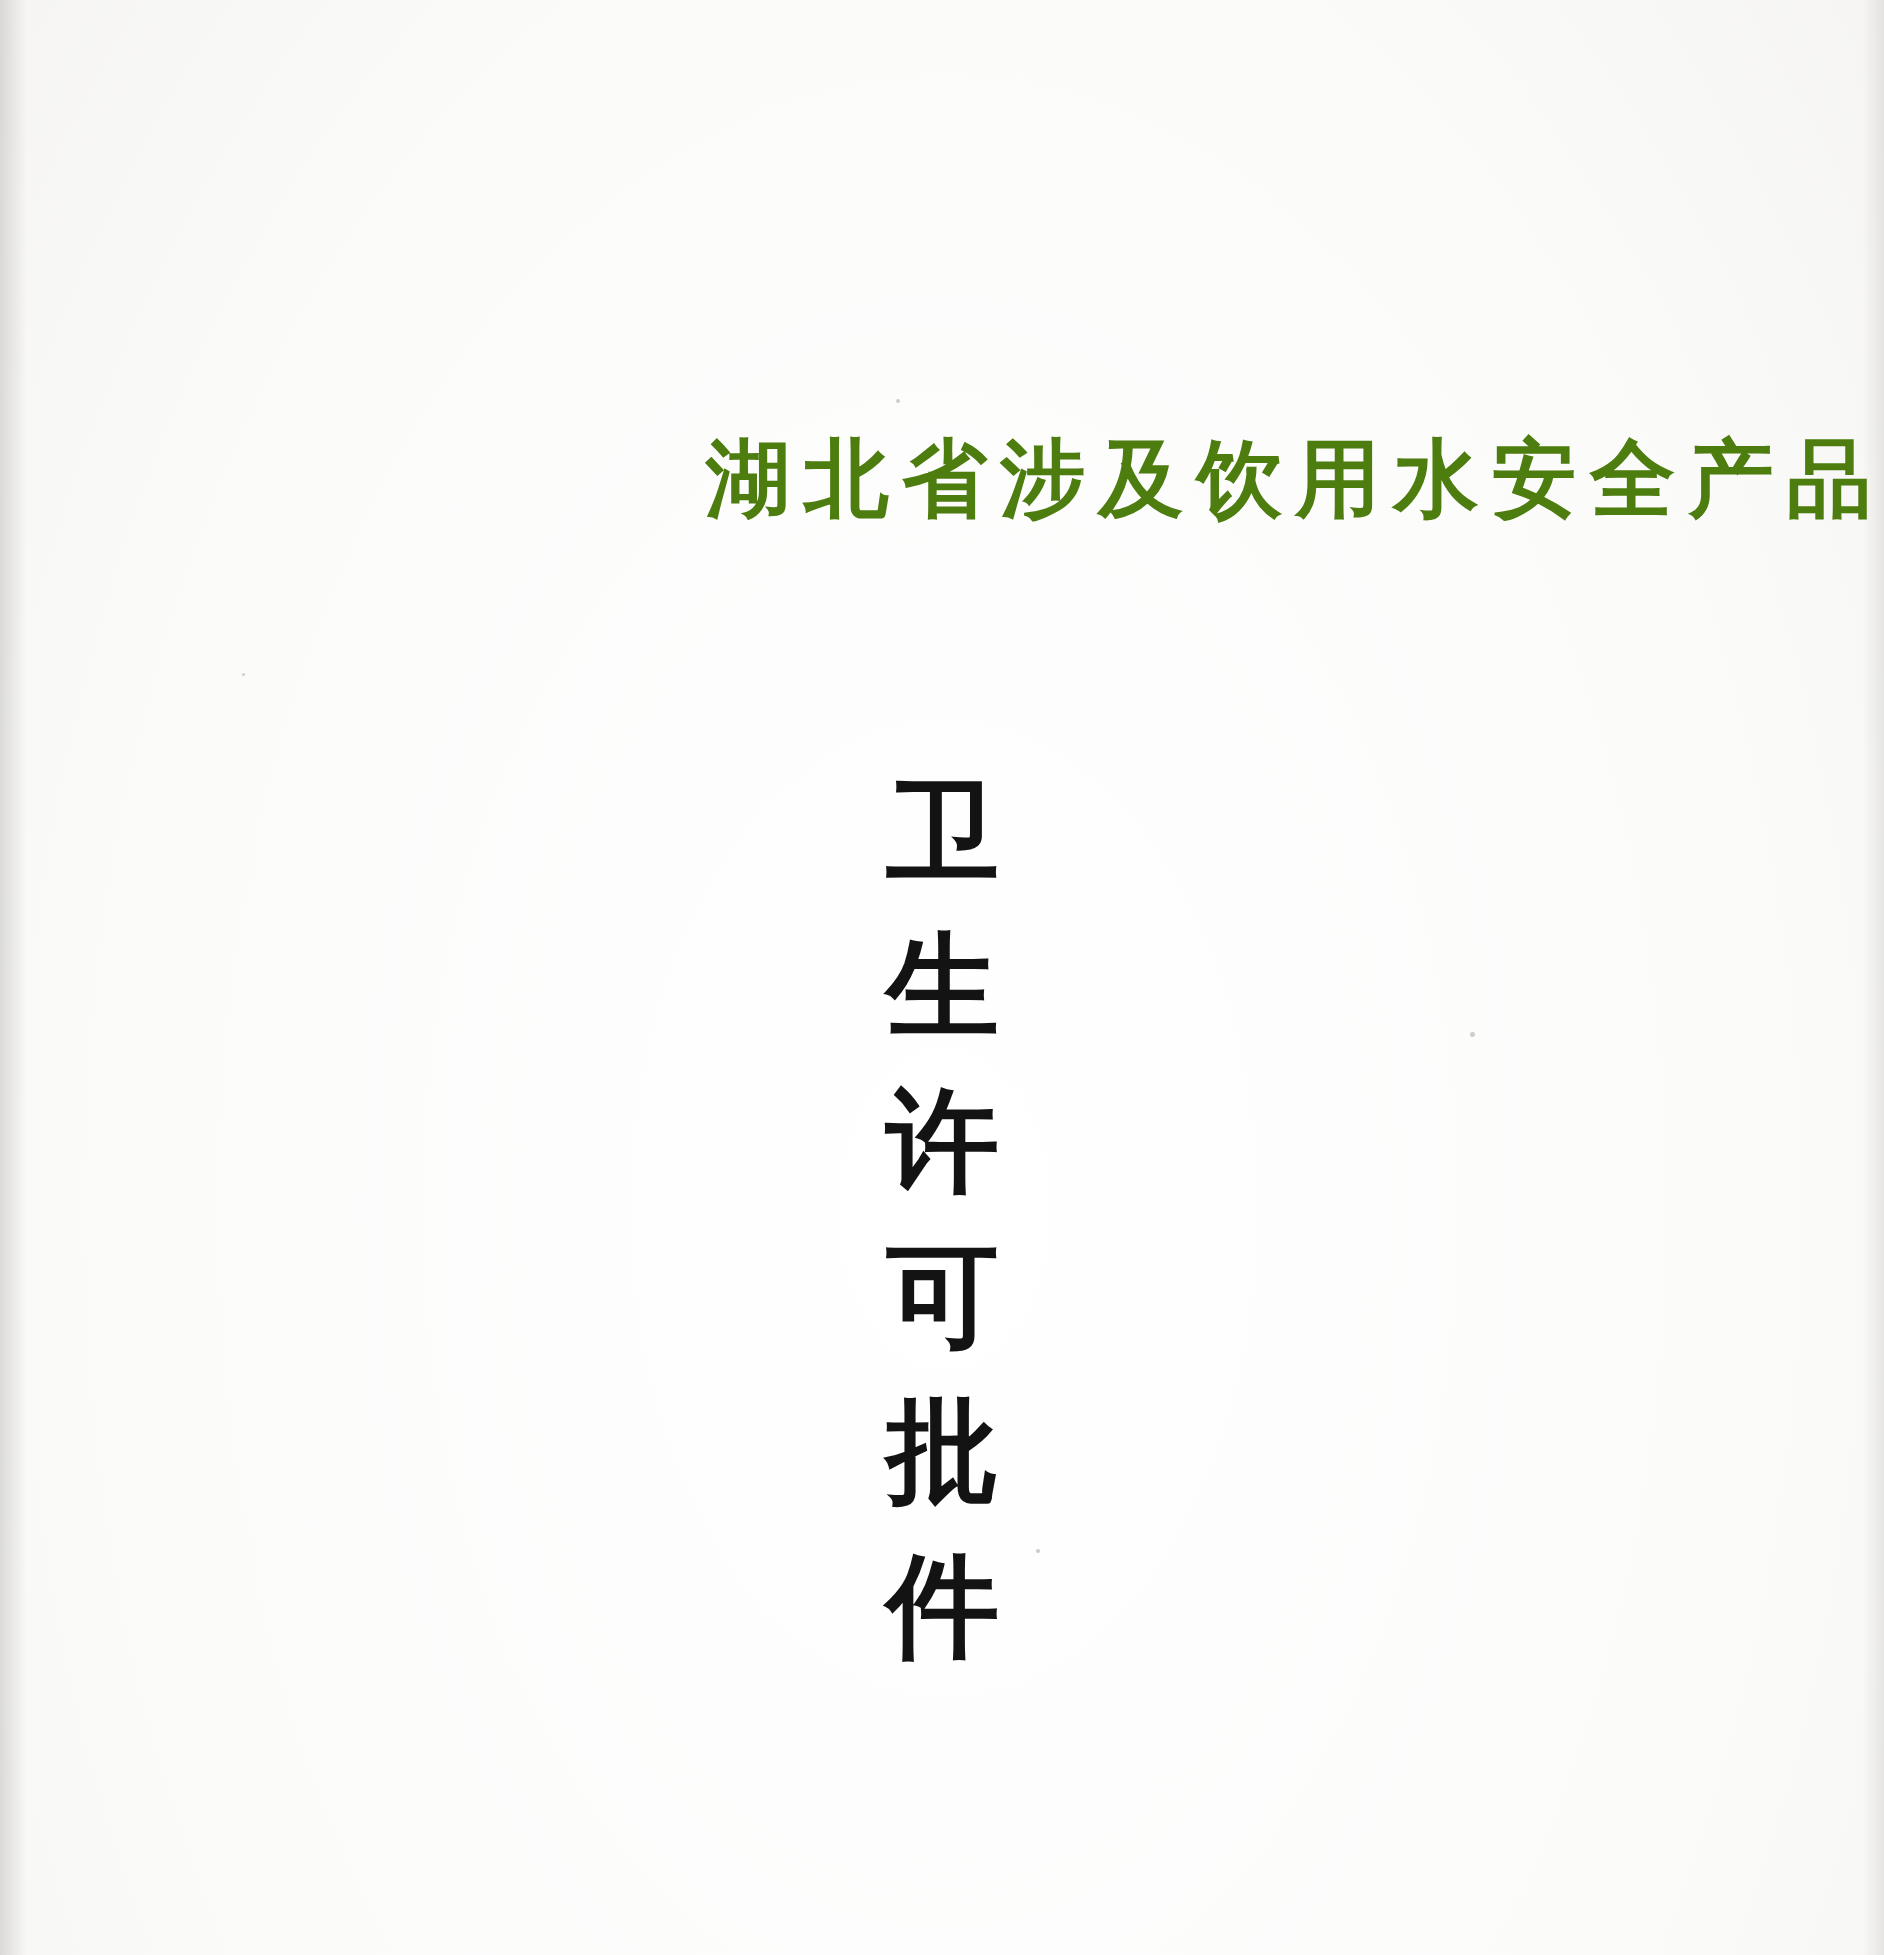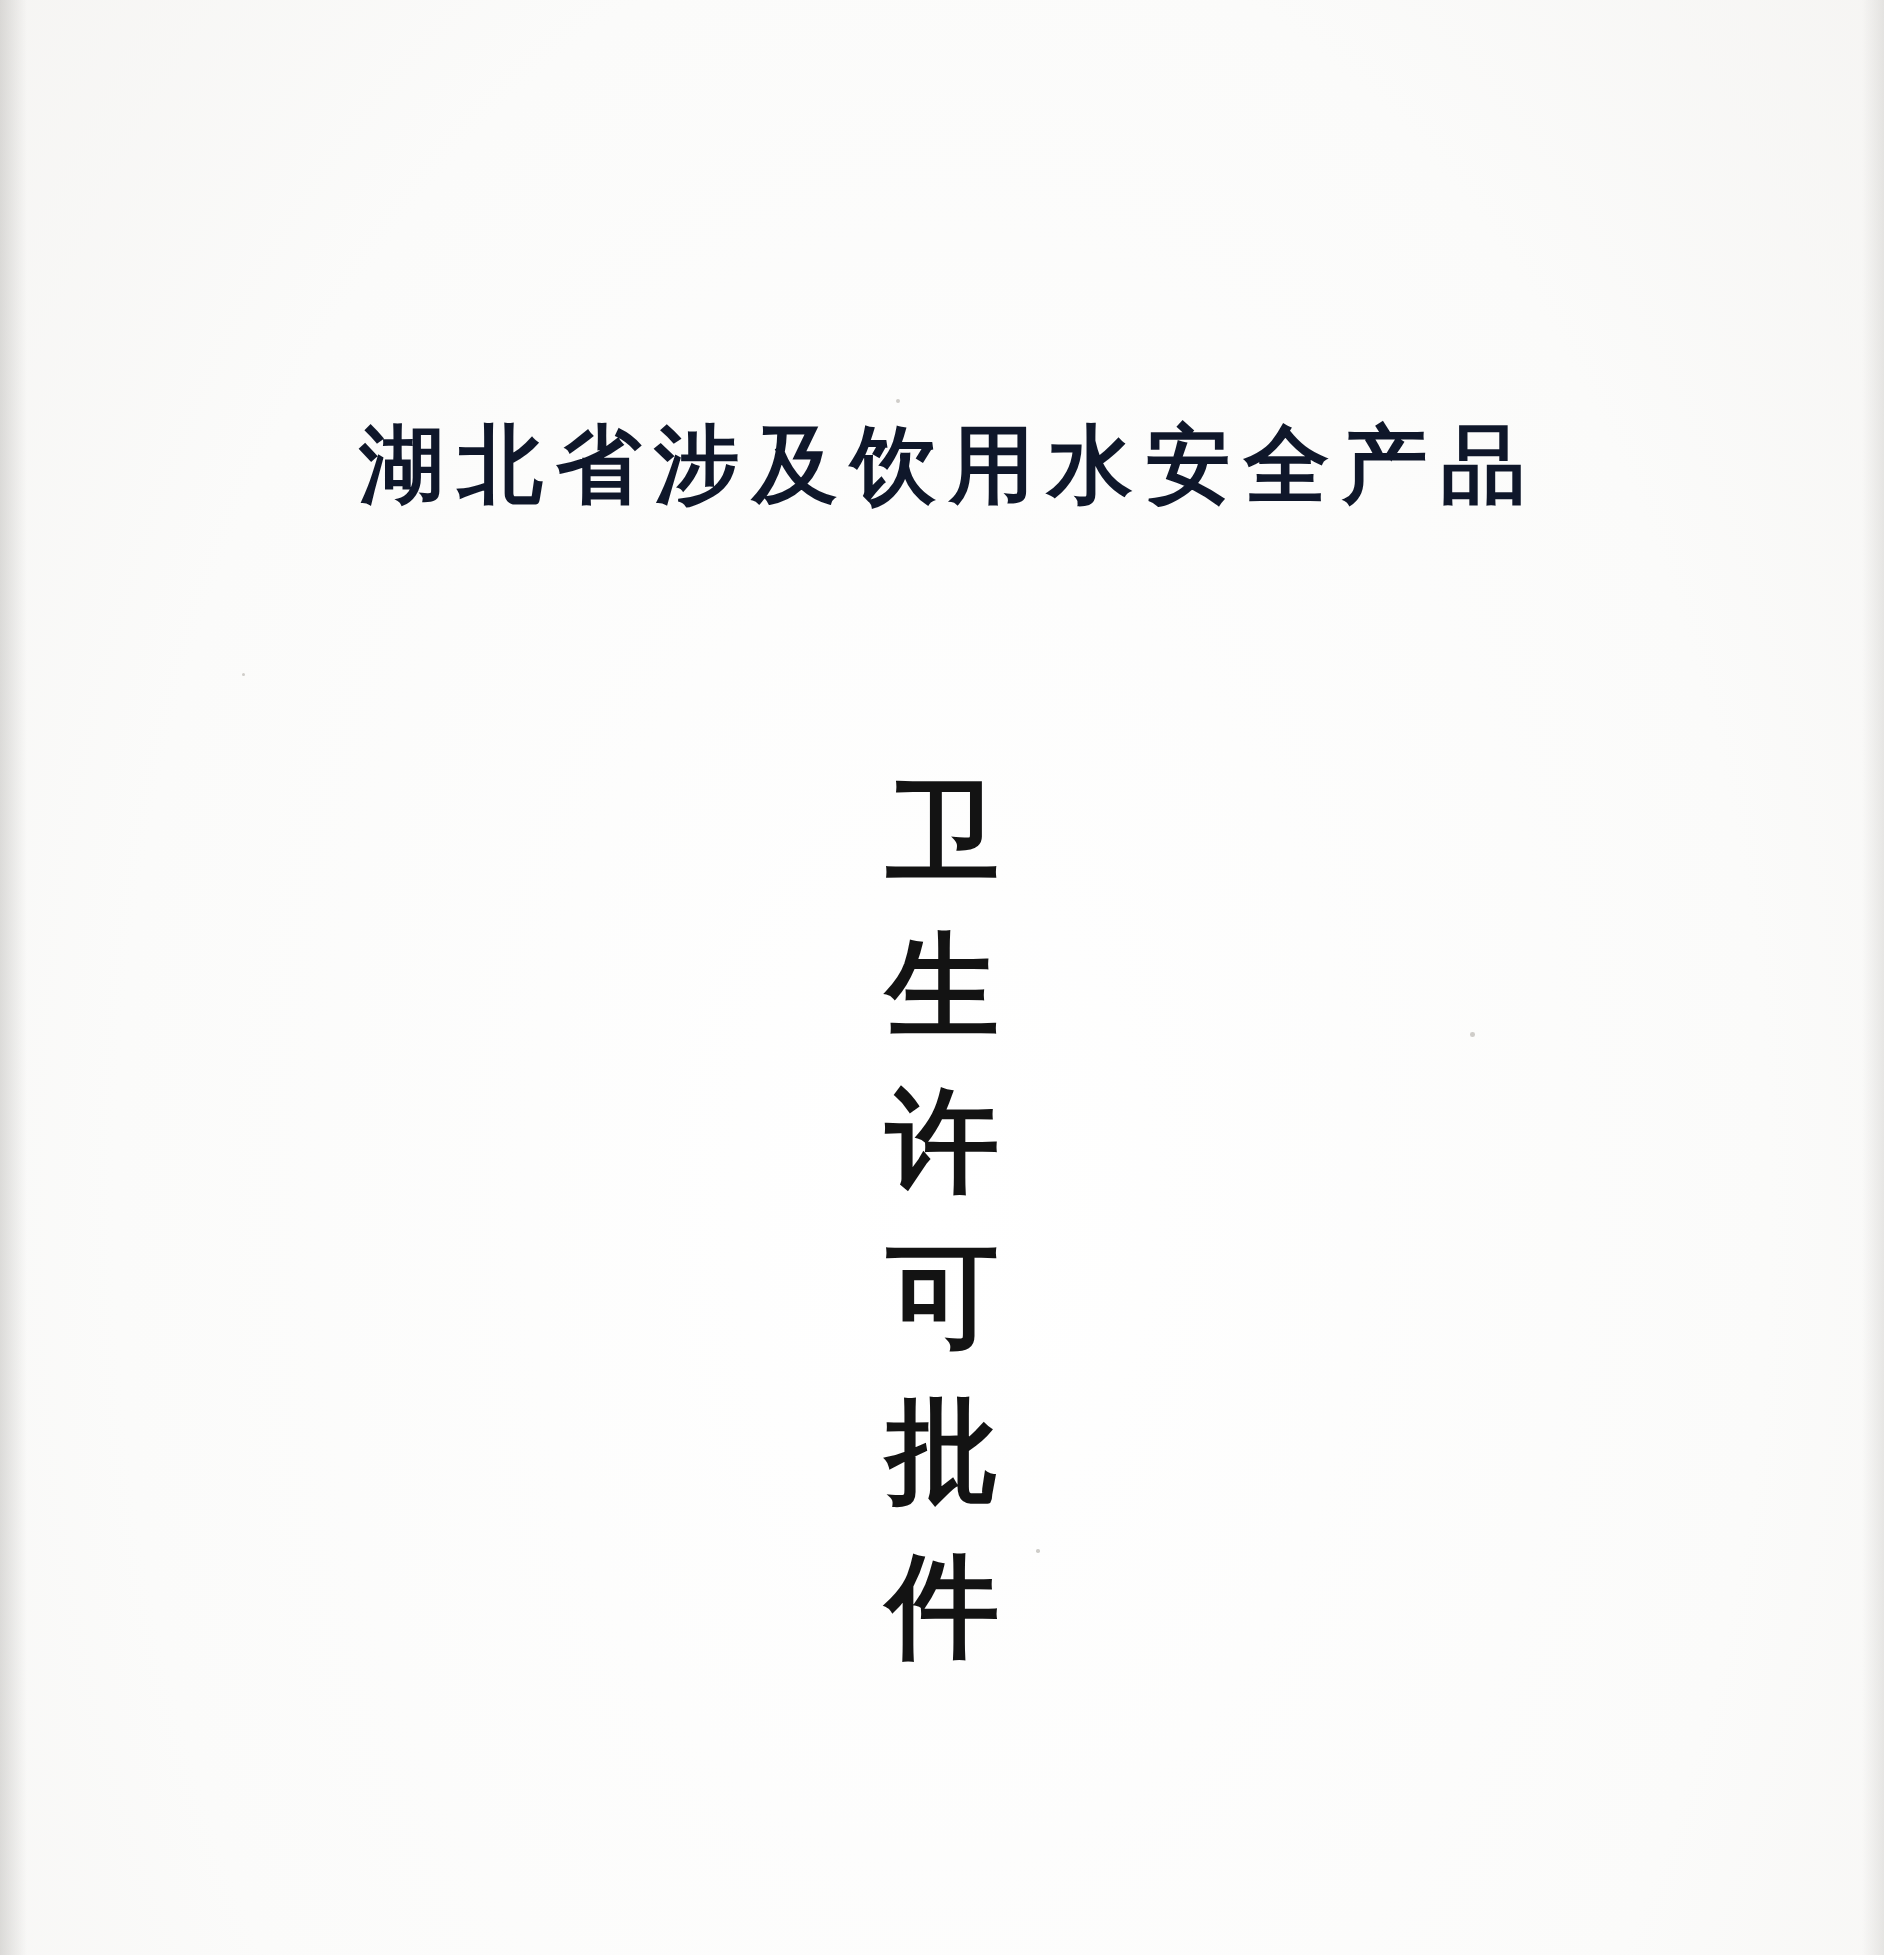--- a/index.html
+++ b/index.html
@@ -39,29 +39,29 @@
     top: 0;
     right: 0;
     width: 23.5px;
     height: 100%;
     background: linear-gradient(to left, rgba(160,158,154,0.22), rgba(255,255,255,0));
     pointer-events: none;
   }
 
   .doc-title {
     position: absolute;
-    top: 408px;
+    top: 422px;
     left: 0;
     width: 100%;
-    text-align: center;
+    text-align: right;
     font-family: "DejaVu Serif", "Liberation Serif", serif;
     font-weight: 700;
     font-size: 85px;
     letter-spacing: 13.3px;
-    color: #0f172a;
+    color: #4d7c0f;
     text-indent: 13.3px;
     white-space: nowrap;
   }
 
   .vertical-title {
     position: absolute;
     top: 774px;
     left: 50%;
     transform: translateX(-50%);
     display: flex;

